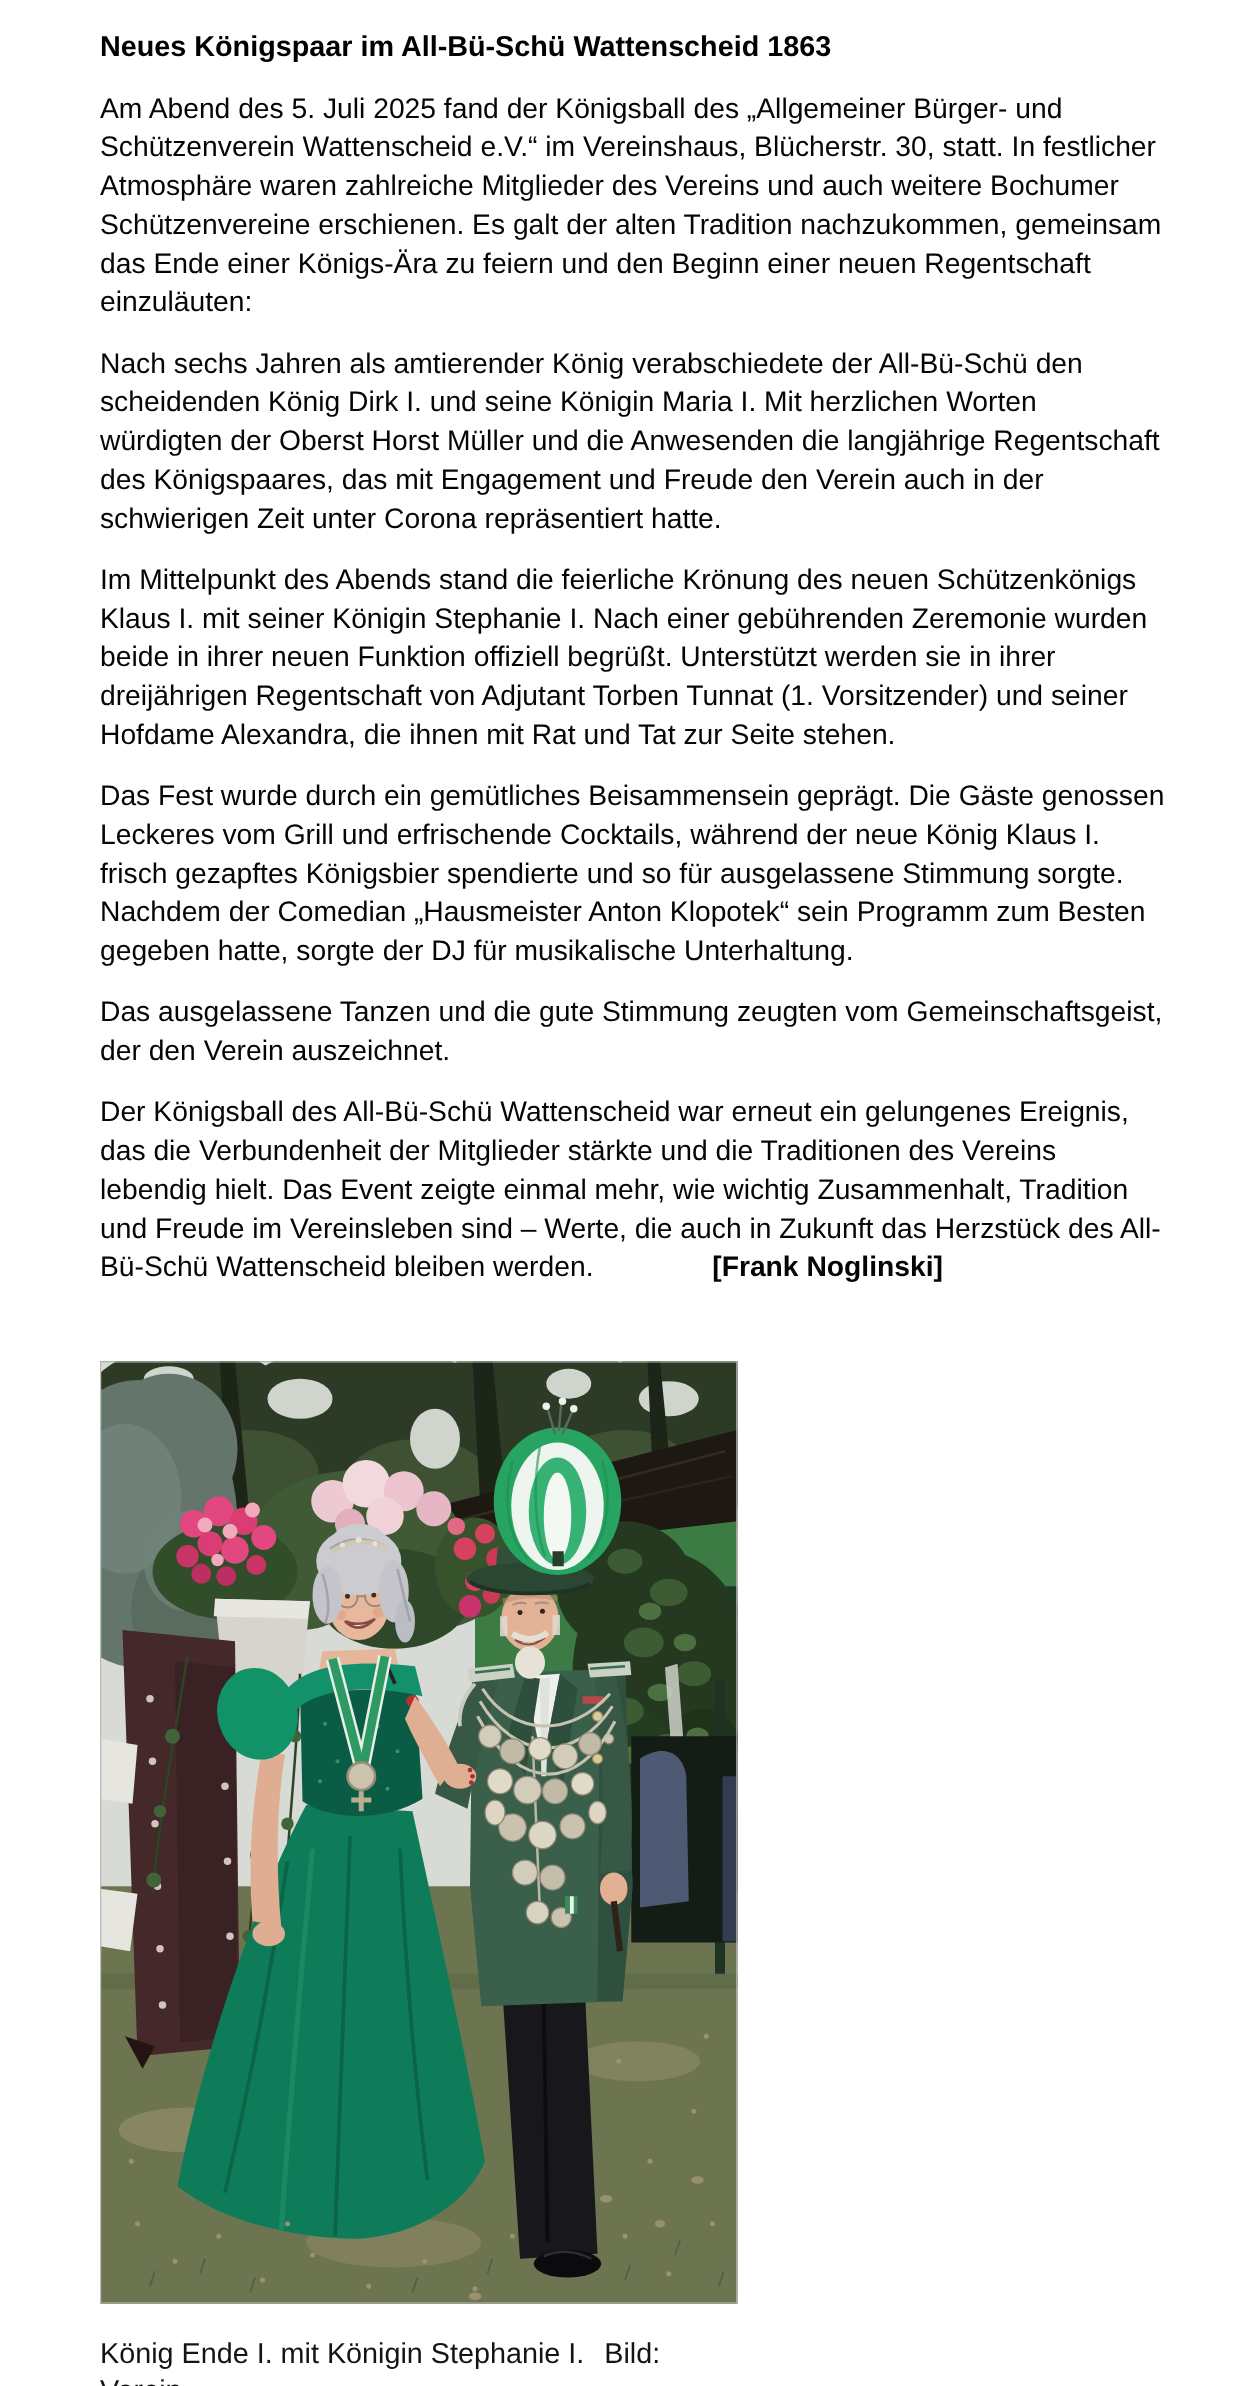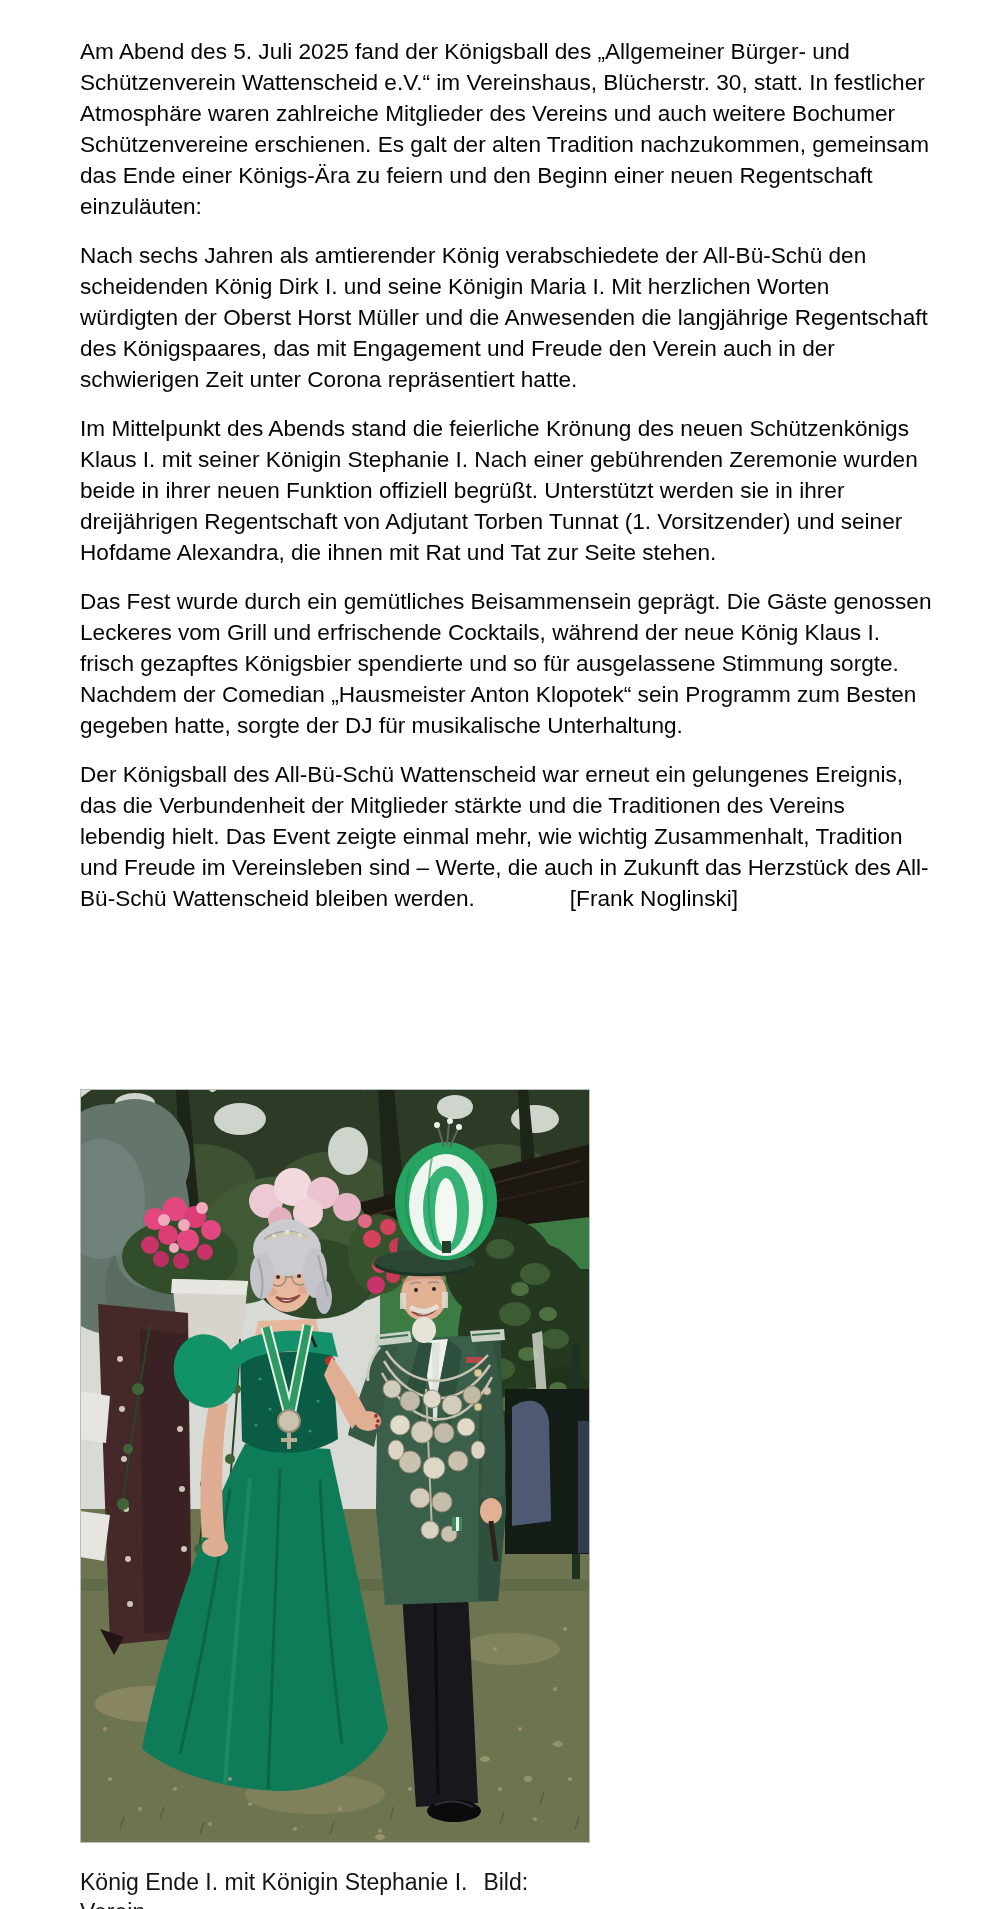--- a/index.html
+++ b/index.html
@@ -8,37 +8,39 @@
     font-family:"Liberation Sans","DejaVu Sans",sans-serif;
     color:#000;
   }
   .article{position:absolute;left:80px;top:22px;width:852px;}
   .article h1{
     font-size:23px;line-height:31px;font-weight:bold;margin:0 0 18px 0;
   }
   .article p{
     font-size:22.6px;line-height:31px;margin:14px 0 18px 0;color:#050505;
   }
-  .byline{margin-left:95px;white-space:nowrap;}
+  .byline{margin-left:95px;white-space:nowrap;font-weight:bold;}
   figure.photo-block{position:absolute;left:80px;top:1089px;margin:0;width:510px;}
   .photo-frame{width:510px;height:754px;overflow:hidden;background:#6d7550;}
   .photo-frame svg{display:block;}
   figcaption{
     margin-top:24px;font-size:23px;line-height:30px;color:#141414;
   }
   figcaption .credit{margin-left:16px;}
 </style>
 </head>
 <body>
 
 <main class="article">
+  <h1>Neues Königspaar im All-Bü-Schü Wattenscheid 1863</h1>
   <p>Am Abend des 5. Juli 2025 fand der Königsball des „Allgemeiner Bürger- und Schützenverein Wattenscheid e.V.“ im Vereinshaus, Blücherstr. 30, statt. In festlicher Atmosphäre waren zahlreiche Mitglieder des Vereins und auch weitere Bochumer Schützenvereine erschienen. Es galt der alten Tradition nachzukommen, gemeinsam das Ende einer Königs-Ära zu feiern und den Beginn einer neuen Regentschaft einzuläuten:</p>
   <p>Nach sechs Jahren als amtierender König verabschiedete der All-Bü-Schü den scheidenden König Dirk I. und seine Königin Maria I. Mit herzlichen Worten würdigten der Oberst Horst Müller und die Anwesenden die langjährige Regentschaft des Königspaares, das mit Engagement und Freude den Verein auch in der schwierigen Zeit unter Corona repräsentiert hatte.</p>
   <p>Im Mittelpunkt des Abends stand die feierliche Krönung des neuen Schützenkönigs Klaus I. mit seiner Königin Stephanie I. Nach einer gebührenden Zeremonie wurden beide in ihrer neuen Funktion offiziell begrüßt. Unterstützt werden sie in ihrer dreijährigen Regentschaft von Adjutant Torben Tunnat (1. Vorsitzender) und seiner Hofdame Alexandra, die ihnen mit Rat und Tat zur Seite stehen.</p>
   <p>Das Fest wurde durch ein gemütliches Beisammensein geprägt. Die Gäste genossen Leckeres vom Grill und erfrischende Cocktails, während der neue König Klaus I. frisch gezapftes Königsbier spendierte und so für ausgelassene Stimmung sorgte. Nachdem der Comedian „Hausmeister Anton Klopotek“ sein Programm zum Besten gegeben hatte, sorgte der DJ für musikalische Unterhaltung.</p>
+  <p>Das ausgelassene Tanzen und die gute Stimmung zeugten vom Gemeinschaftsgeist, der den Verein auszeichnet.</p>
   <p><span>Der Königsball des All-Bü-Schü Wattenscheid war erneut ein gelungenes Ereignis, das die Verbundenheit der Mitglieder stärkte und die Traditionen des Vereins lebendig hielt. Das Event zeigte einmal mehr, wie wichtig Zusammenhalt, Tradition und Freude im Vereinsleben sind – Werte, die auch in Zukunft das Herzstück des All-Bü-Schü Wattenscheid bleiben werden.</span><span class="byline">[Frank Noglinski]</span></p>
 </main>
 
 <figure class="photo-block">
   <div class="photo-frame" role="img" aria-label="König Klaus I. in grüner Schützenuniform mit Federbusch-Hut und Ordenskette neben Königin Stephanie I. im grünen Abendkleid vor Efeu und Blumen">
     <svg width="510" height="754" viewBox="0 0 510 754" xmlns="http://www.w3.org/2000/svg">
 
       <rect x="0" y="0" width="510" height="420" fill="#d7dad5"></rect>
 
       <g>

